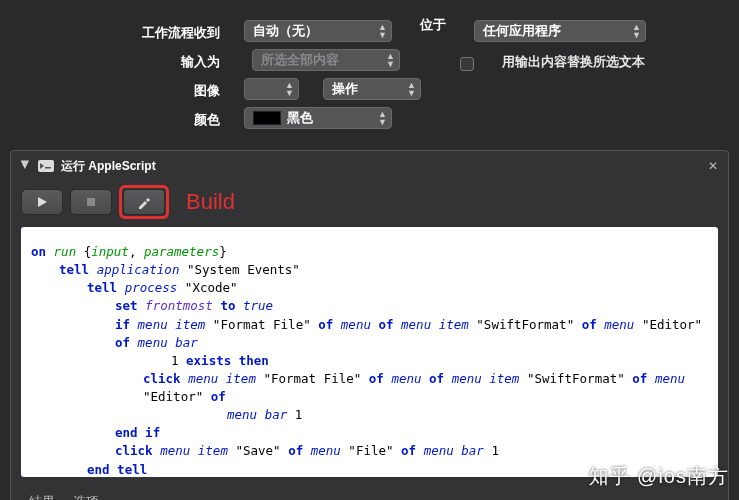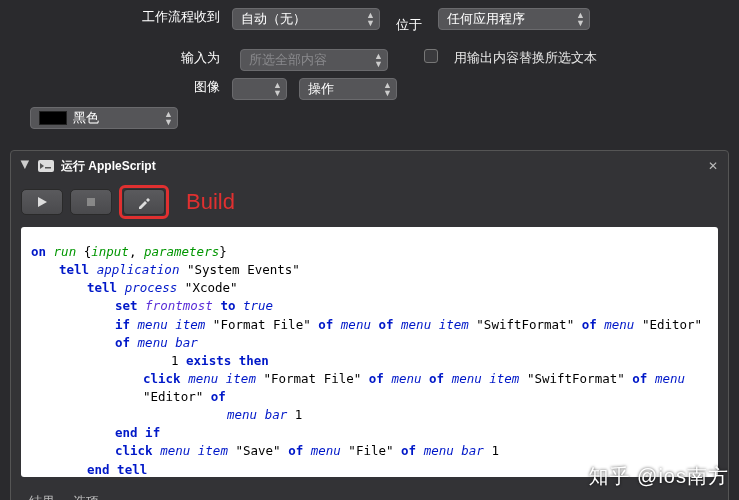--- a/index.html
+++ b/index.html
@@ -10,23 +10,24 @@
   color: #e8e8e8;
   width: 739px;
   height: 500px;
   overflow: hidden;
 }
 .settings-form {
   padding: 8px 30px 14px 30px;
 }
 .row {
   display: flex;
-  align-items: flex-start;
+  align-items: flex-end;
   margin-bottom: 7px;
-  gap: 12px;
+  gap: 24px;
+  font-weight: bold;
 }
 .label {
   width: 190px;
   text-align: right;
   color: #fff;
   font-size: 13px;
 }
 .select {
   background: #555558;
   border: 1px solid #6a6a6d;
@@ -34,21 +35,21 @@
   color: #fff;
   padding: 2px 20px 2px 8px;
   font-size: 13px;
   position: relative;
   display: inline-flex;
   align-items: center;
   height: 22px;
   cursor: pointer;
 }
 .select.wide1 { width: 148px; }
-.select.wide2 { width: 152px; }
+.select.wide2 { width: 172px; }
 .select.op { width: 98px; }
 .select.ctrl { width: 55px; justify-content: flex-end; padding-right: 20px; }
 .chev {
   position: absolute;
   right: 4px;
   top: 2px;
   font-size: 9px;
   line-height: 8px;
   color: #ccc;
   display: flex;
@@ -214,20 +215,21 @@
     <div class="label">图像</div>
     <div class="select ctrl">
       <span class="chev">▲<br>▼</span>
     </div>
     <div class="select op">
       <span>操作</span>
       <span class="chev">▲<br>▼</span>
     </div>
   </div>
   <div class="row">
+    <div class="label">颜色</div>
     <div class="select wide1">
       <span class="color-swatch"></span>
       <span>黑色</span>
       <span class="chev">▲<br>▼</span>
     </div>
   </div>
 </div>
 
 <div class="panel">
   <div class="panel-header">

